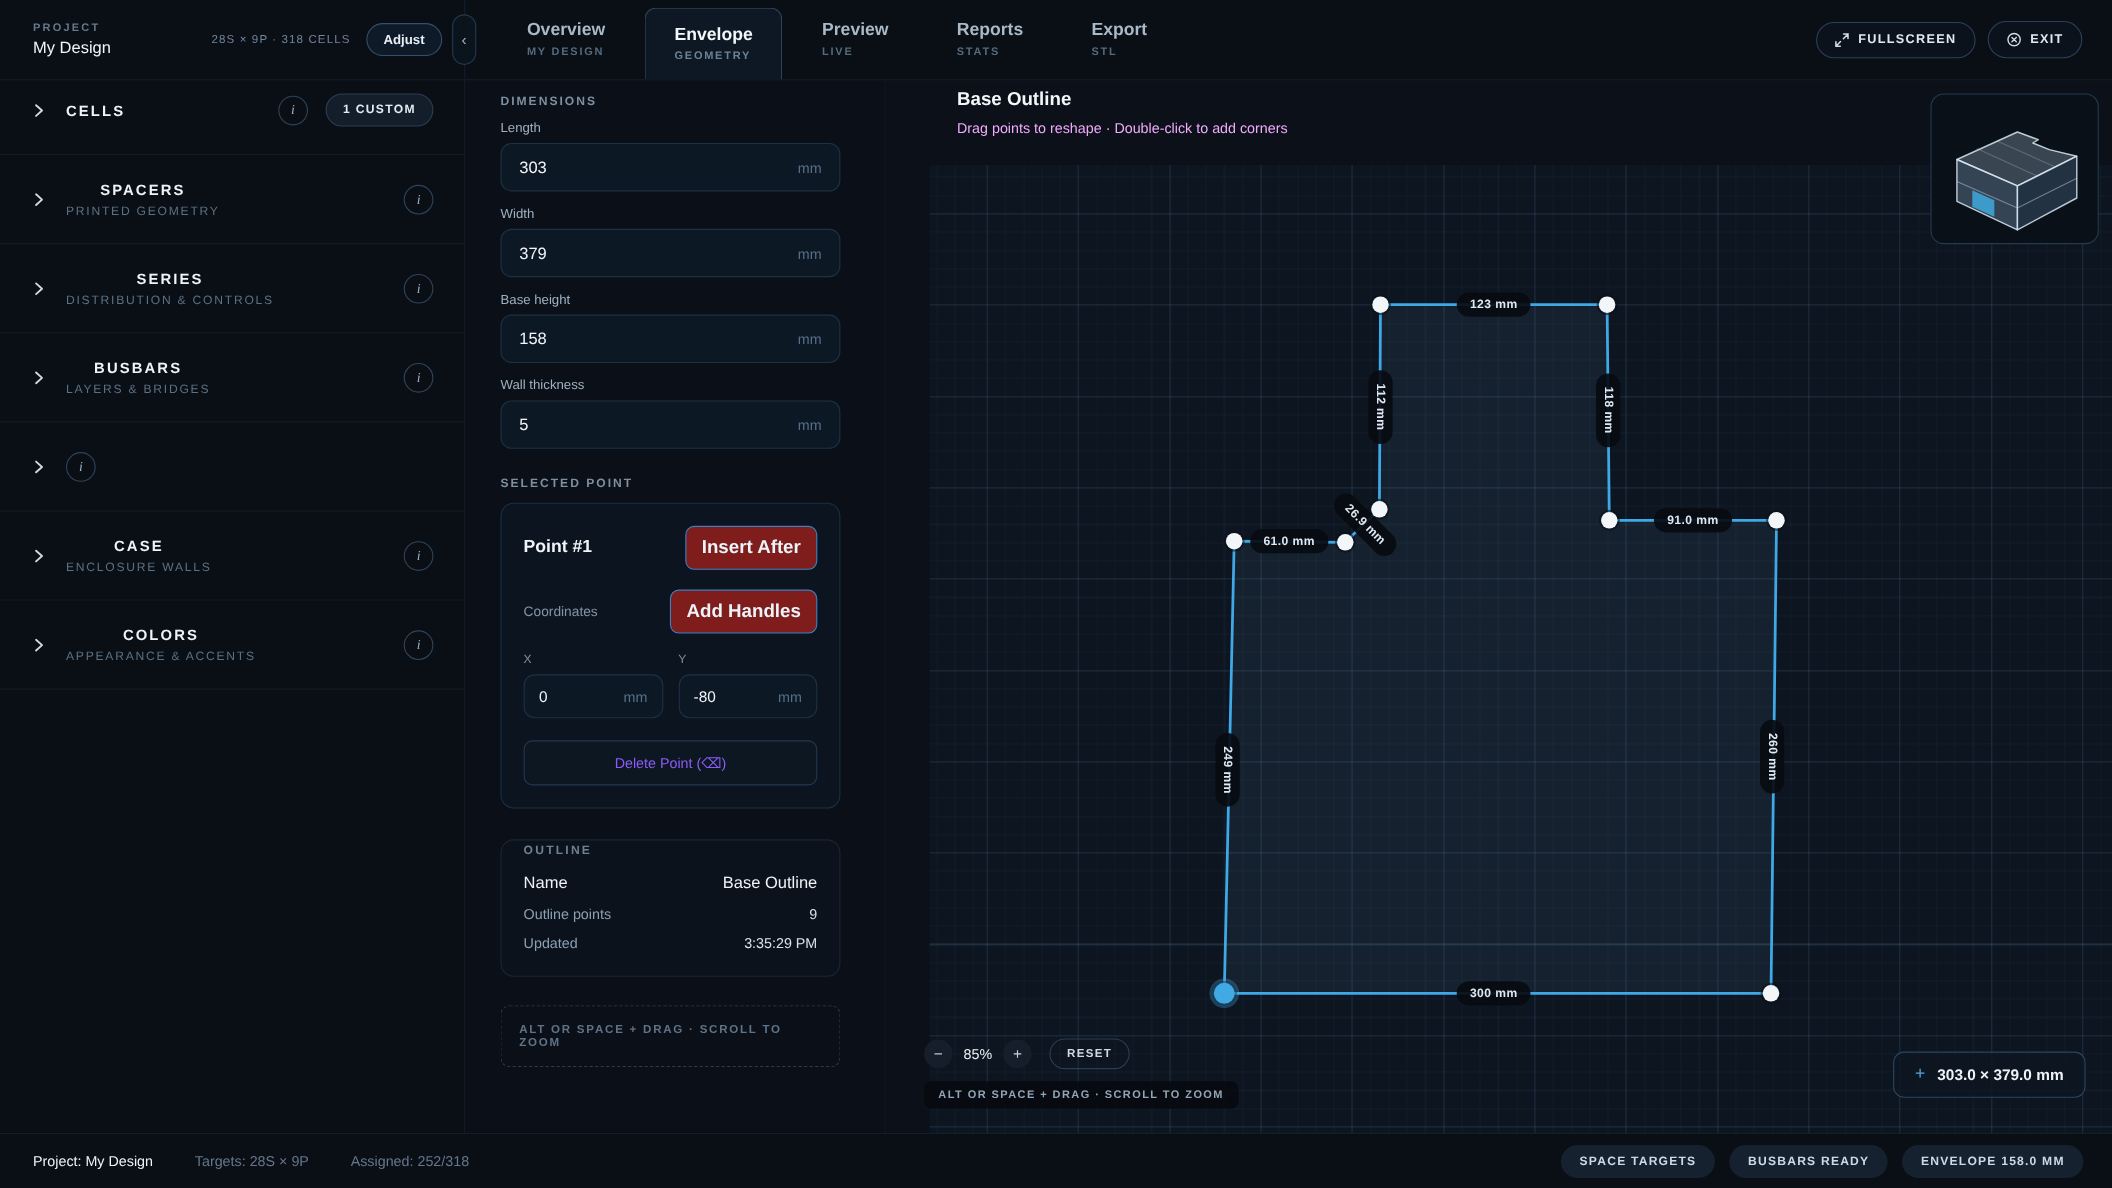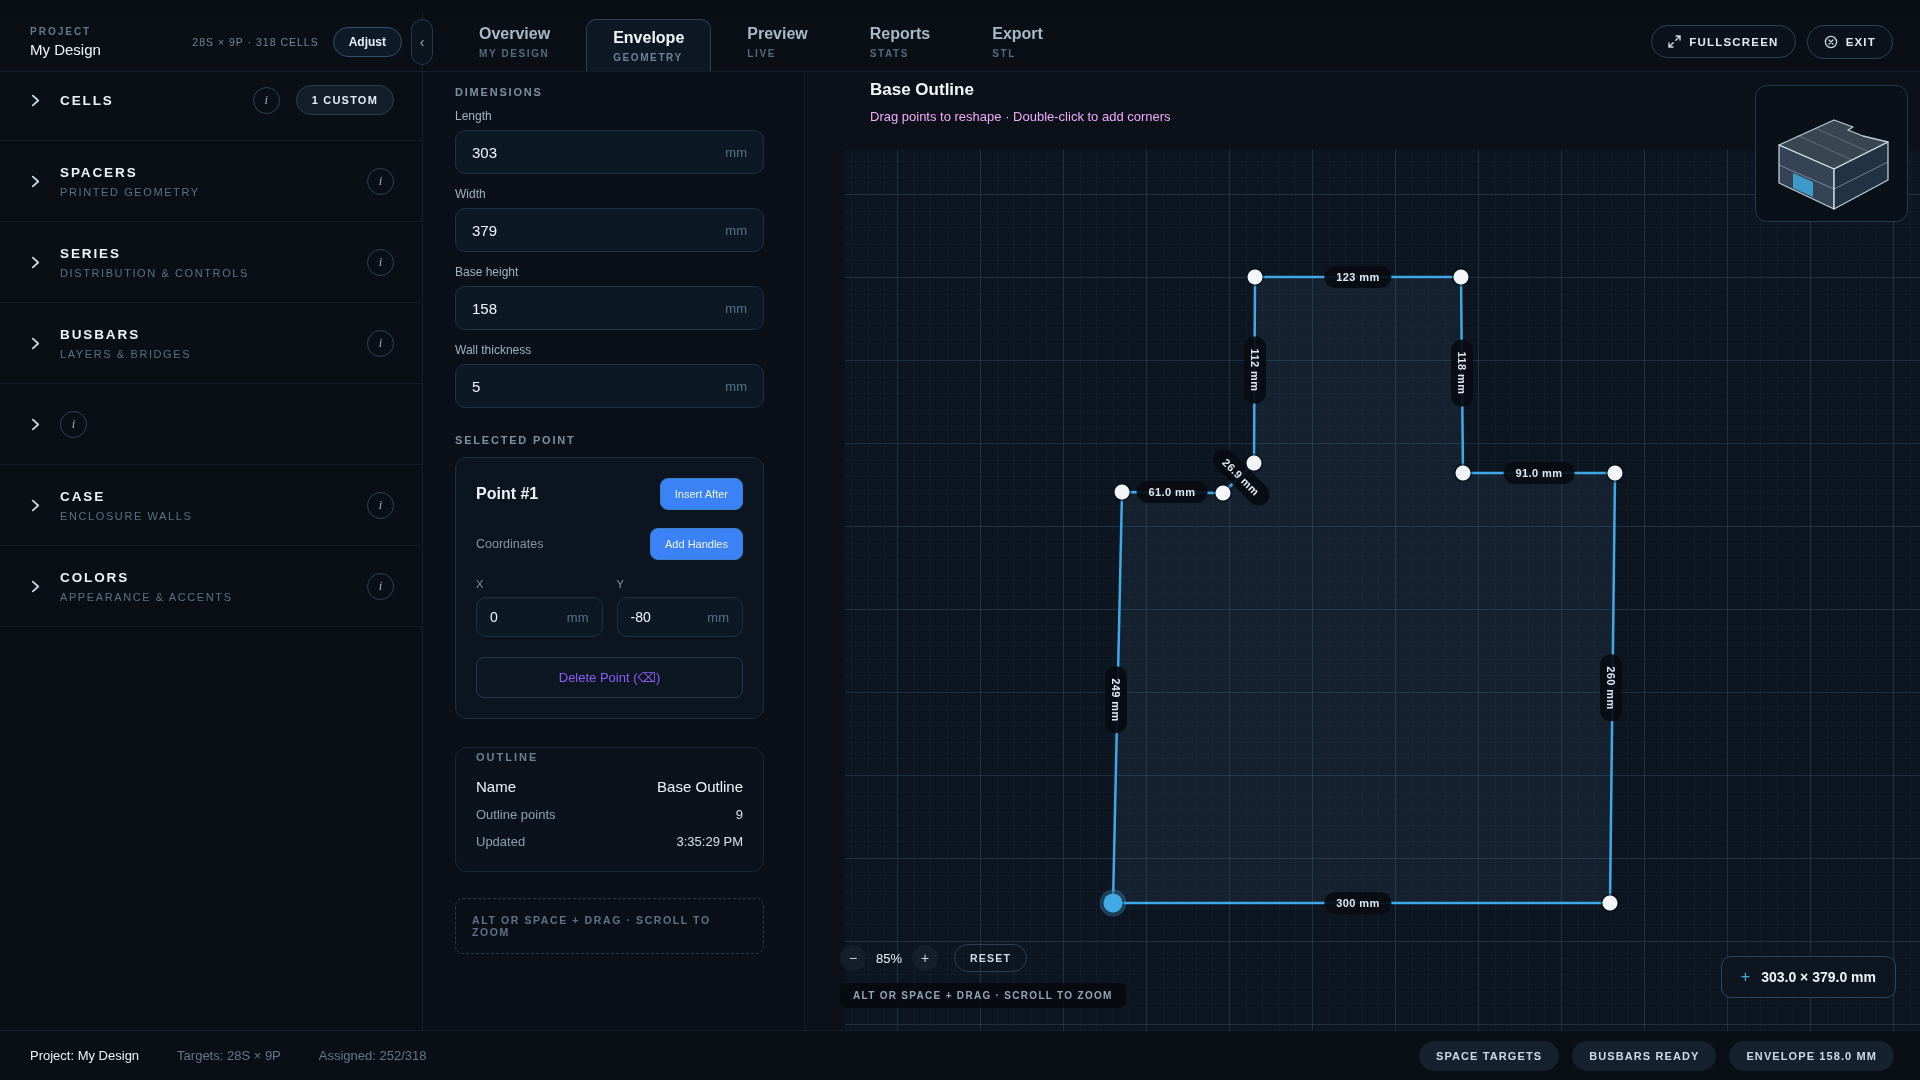--- a/index.html
+++ b/index.html
@@ -1,21 +1,21 @@
 <!DOCTYPE html>
 <html><head>
 <meta charset="utf-8">
 <style>
   * { margin:0; padding:0; box-sizing:border-box; }
   html,body { width:1920px; height:1080px; overflow:hidden; background:#090d14;
     font-family:"Liberation Sans", sans-serif; }
   .app { position:relative; width:1920px; height:1080px; color:#e6edf3; }
 
   
-  .header { position:absolute; top:12px; left:0; width:100%; height:60px; display:flex;
+  .header { position:absolute; top:0; left:0; width:100%; height:73px; display:flex;
     align-items:stretch; background:#0a0e15; border-bottom:1px solid #141e2b; z-index:20; }
   .project-block { width:423px; flex:0 0 423px; display:flex; align-items:center;
     padding:0 20px 0 30px; gap:14px; border-right:1px solid #141e2b; position:relative; }
   .project-info { display:flex; flex-direction:column; gap:4px; margin-right:auto; }
   .project-label { font-size:10px; letter-spacing:2px; color:#64788c; font-weight:600; }
   .project-name { font-size:15px; color:#f1f5f9; font-weight:500; }
   .config-summary { font-size:10.5px; letter-spacing:1px; color:#72869c; font-weight:500; white-space:nowrap; }
   .adjust-btn { border:1px solid #33506c; background:#0e1a28; color:#e8eff6; font-size:12px;
     font-weight:700; padding:7px 15px; border-radius:999px; cursor:pointer; font-family:inherit; }
   .collapse-pill { position:absolute; right:-11px; top:50%; transform:translateY(-50%);
@@ -33,21 +33,21 @@
   .pill-btn { display:flex; align-items:center; gap:8px; border:1px solid #2a4158;
     background:rgba(13,21,32,0.6); color:#e2e8f0; font-size:11.5px; font-weight:700;
     letter-spacing:1.2px; padding:9px 16px; border-radius:999px; cursor:pointer; font-family:inherit; }
 
   
   .sidebar { position:absolute; top:60px; left:0; width:423px; height:970px;
     background:#0a0f16; border-right:1px solid #141e2b; }
   .side-item { height:81px; display:flex; align-items:center; padding:0 28px 0 30px;
     border-bottom:1px solid rgba(26,38,52,0.55); gap:16px; cursor:pointer; }
   .side-chevron { display:flex; width:14px; flex:0 0 14px; }
-  .side-text { display:flex; flex-direction:column; gap:6px; margin-right:auto; }
+  .side-text { display:flex; flex-direction:column; gap:6px; margin-right:auto;text-align:center; }
   .side-label { font-size:13.5px; font-weight:700; letter-spacing:1.9px; color:#eef3f7; }
   .side-sub { font-size:11px; letter-spacing:1.6px; color:#5c7083; font-weight:500; }
   .info-btn { width:27px; height:27px; flex:0 0 27px; border-radius:50%; border:1px solid #2e4459;
     color:#9fb4c6; display:flex; align-items:center; justify-content:center; font-size:12.5px;
     background:transparent; cursor:pointer; font-family:"Liberation Serif", serif; font-style:italic; }
   .badge-pill { border:1px solid #2b3f54; background:#141e2b; border-radius:999px;
     padding:8px 15px; font-size:11px; font-weight:700; letter-spacing:1.2px; color:#e2eaf2; white-space:nowrap; }
 
   
   .inspector { position:absolute; top:60px; left:423px; width:382px; height:970px;
@@ -57,22 +57,22 @@
   .field-label { font-size:12px; color:#9fb0c0; margin-bottom:7px; }
   .input-box { display:flex; align-items:center; justify-content:space-between; height:44px;
     background:#0d1825; border:1px solid #1d3144; border-radius:10px; padding:0 16px; }
   .input-box input { background:transparent; border:none; outline:none; color:#f1f5f9;
     font-size:15px; width:70%; font-family:inherit; }
   .unit { font-size:13px; color:#56708a; }
   .mt26 { margin-top:26px; }
   .sp-card { border:1px solid #1c2e42; background:#0c141f; border-radius:12px; padding:20px; }
   .sp-row { display:flex; align-items:center; justify-content:space-between; }
   .sp-point { font-size:16px; font-weight:600; color:#f1f5f9; }
-  .accent-btn { background:#3b82f6; border:1.5px solid #3b82c4; border-radius:8px; color:#ecf4fa;
-    font-size:11px; font-weight:400; padding:9px 14px; cursor:pointer; font-family:inherit; }
+  .accent-btn { background:#7f1d1d; border:1.5px solid #3b82c4; border-radius:8px; color:#ecf4fa;
+    font-size:17px; font-weight:700; padding:9px 14px; cursor:pointer; font-family:inherit; }
   .coords-label { font-size:12.5px; color:#8194a8; }
   .sp-row + .sp-row { margin-top:18px; }
   .xy-grid { display:flex; gap:14px; margin-top:18px; }
   .xy-col { flex:1; }
   .xy-label { font-size:11px; color:#8194a8; margin-bottom:7px; }
   .xy-col .input-box { height:40px; padding:0 13px; }
   .xy-col input { font-size:14px; }
   .delete-btn { width:100%; margin-top:20px; background:#0d1722; border:1px solid #243750;
     border-radius:8px; color:#8b5cf6; font-size:13px; padding:12px 0; font-weight:500;
     cursor:pointer; font-family:inherit; }

